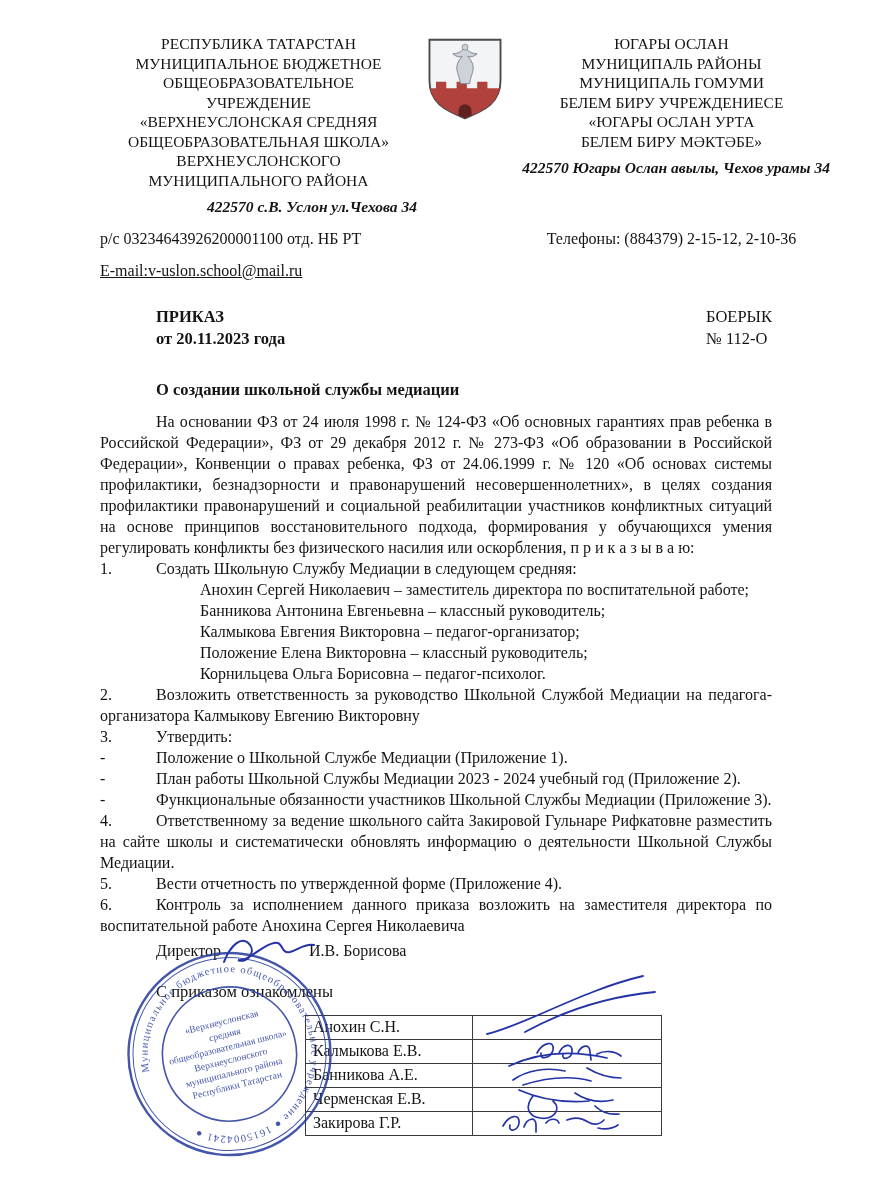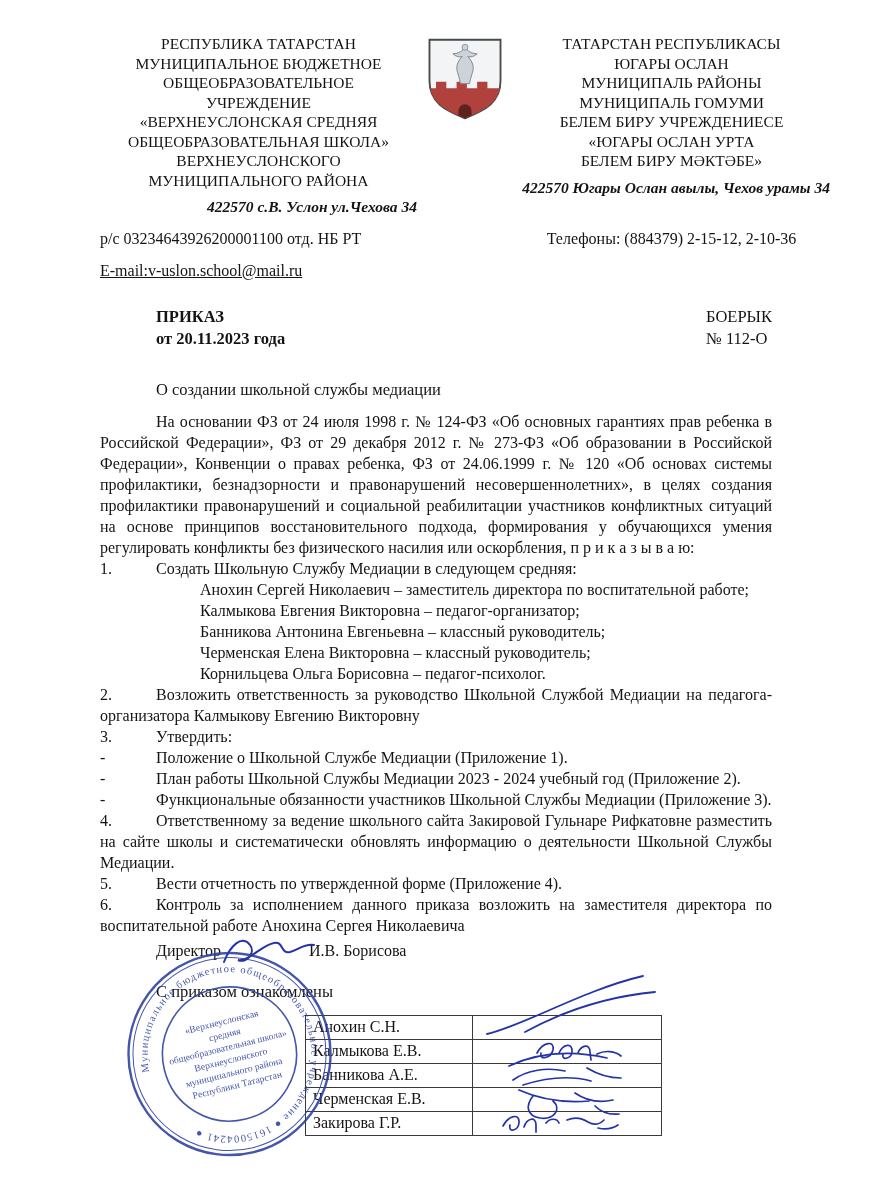--- a/index.html
+++ b/index.html
@@ -20,21 +20,21 @@
   .crest { flex: 0 0 96px; display: flex; justify-content: center; align-items: flex-start; }
   .addr { font-weight: bold; font-style: italic; margin-top: 7px; font-size: 15.5px; text-align: right; }
   .subrow { display: flex; margin-right: -58px; margin-top: 13px; font-size: 16px; align-items: flex-start; }
   .subrow .half { flex: 1; }
   .subrow .spacer { flex: 0 0 96px; }
   .phones { text-align: center; }
   .email { margin-top: 14px; text-align: left; font-size: 16px; }
   .email span { text-decoration: underline; }
   .order-head { display: flex; justify-content: space-between; margin-top: 26px; font-size: 16.5px; line-height: 22px; }
   .order-left { padding-left: 56px; font-weight: bold; }
-  .subject { margin-top: 30px; margin-left: 56px; font-weight: normal; font-size: 16.5px; }
+  .subject { margin-top: 30px; margin-left: 56px; font-weight: bold; font-size: 16.5px; }
   .bodytext { margin-top: 11px; font-size: 16px; line-height: 21px; text-align: justify; }
   .intro { text-indent: 56px; margin: 0; }
   .item { margin: 0; }
   .inum { display: inline-block; width: 56px; }
   .sub { padding-left: 100px; }
   .signoff { position: relative; margin-top: 6px; padding-left: 56px; font-size: 16px; }
   .dirname { margin-left: 84px; }
   .dir-sig { position: absolute; left: 118px; top: -16px; overflow: visible; }
   .ack { margin-top: 22px; padding-left: 56px; font-size: 16.5px; }
   .sigtable { border-collapse: collapse; margin: 13px 0 0 205px; font-size: 16px; }
@@ -74,21 +74,20 @@
         <g clip-path="url(#shieldClip)">
           <path d="M8,92 V58 h7 v-7 h11 v7 h11 v-7 h11 v7 h11 v-7 h11 v7 h14 V92 z" fill="#b0413c"></path>
           <path d="M39,92 v-10 a7,7 0 0 1 14,0 v10 z" fill="#5e221f"></path>
           <path d="M46,13 c-2,5 -7,8 -13,8 c3,3 7,4 10,3 c-5,5 -7,11 -5,17 c2,6 3,10 3,12 h10 c0,-2 1,-6 3,-12 c2,-6 0,-12 -5,-17 c3,1 7,0 10,-3 c-6,0 -11,-3 -13,-8 z" fill="#ced3d9" stroke="#7d848c" stroke-width="1"></path>
           <circle cx="46" cy="14" r="3.2" fill="#ced3d9" stroke="#7d848c" stroke-width="0.8"></circle>
         </g>
       </svg>
     </div>
 
     <div class="hcol">
-      <div>ТАТАРСТАН  РЕСПУБЛИКАСЫ</div>
       <div>ЮГАРЫ ОСЛАН</div>
       <div>МУНИЦИПАЛЬ  РАЙОНЫ</div>
       <div>МУНИЦИПАЛЬ ГОМУМИ</div>
       <div>БЕЛЕМ БИРУ УЧРЕЖДЕНИЕСЕ</div>
       <div>«ЮГАРЫ ОСЛАН УРТА</div>
       <div>БЕЛЕМ БИРУ МӘКТӘБЕ»</div>
       <div class="addr">422570  Югары Ослан авылы, Чехов урамы 34</div>
     </div>
   </div>
 
@@ -113,23 +112,23 @@
     </div>
   </div>
 
   <div class="subject">О создании школьной  службы медиации</div>
 
   <div class="bodytext">
     <p class="intro">На основании ФЗ от 24 июля 1998 г. № 124-ФЗ «Об основных гарантиях прав ребенка в Российской Федерации», ФЗ от 29 декабря 2012 г. № 273-ФЗ «Об образовании в Российской Федерации», Конвенции о правах ребенка, ФЗ от 24.06.1999 г. № 120 «Об основах системы профилактики, безнадзорности и правонарушений несовершеннолетних», в целях создания профилактики правонарушений и социальной реабилитации участников конфликтных ситуаций на основе принципов восстановительного подхода, формирования у обучающихся умения регулировать конфликты без физического насилия или оскорбления, п р и к а з ы в а ю:</p>
 
     <div class="item"><span class="inum">1.</span><span>Создать Школьную Службу Медиации в следующем средняя:</span></div>
     <div class="sub">Анохин Сергей Николаевич – заместитель директора по воспитательной работе;</div>
+    <div class="sub">Банникова Антонина Евгеньевна – классный руководитель;</div>
     <div class="sub">Калмыкова Евгения Викторовна – педагог-организатор;</div>
-    <div class="sub">Банникова Антонина Евгеньевна – классный руководитель;</div>
-    <div class="sub">Черменская Елена Викторовна – классный руководитель;</div>
+    <div class="sub">Положение Елена Викторовна – классный руководитель;</div>
     <div class="sub">Корнильцева Ольга Борисовна – педагог-психолог.</div>
 
     <div class="item"><span class="inum">2.</span><span>Возложить ответственность за руководство Школьной Службой Медиации на педагога-организатора Калмыкову Евгению Викторовну</span></div>
     <div class="item"><span class="inum">3.</span><span>Утвердить:</span></div>
     <div class="item"><span class="inum">-</span><span>Положение о Школьной Службе Медиации (Приложение 1).</span></div>
     <div class="item"><span class="inum">-</span><span>План работы Школьной Службы Медиации 2023 - 2024 учебный год  (Приложение 2).</span></div>
     <div class="item"><span class="inum">-</span><span>Функциональные обязанности участников Школьной Службы Медиации (Приложение 3).</span></div>
     <div class="item"><span class="inum">4.</span><span>Ответственному за ведение школьного сайта Закировой Гульнаре Рифкатовне разместить на сайте школы и систематически обновлять информацию о деятельности Школьной Службы Медиации.</span></div>
     <div class="item"><span class="inum">5.</span><span>Вести отчетность  по утвержденной форме (Приложение 4).</span></div>
     <div class="item"><span class="inum">6.</span><span>Контроль за исполнением данного приказа возложить на заместителя директора по воспитательной работе Анохина Сергея Николаевича</span></div>

